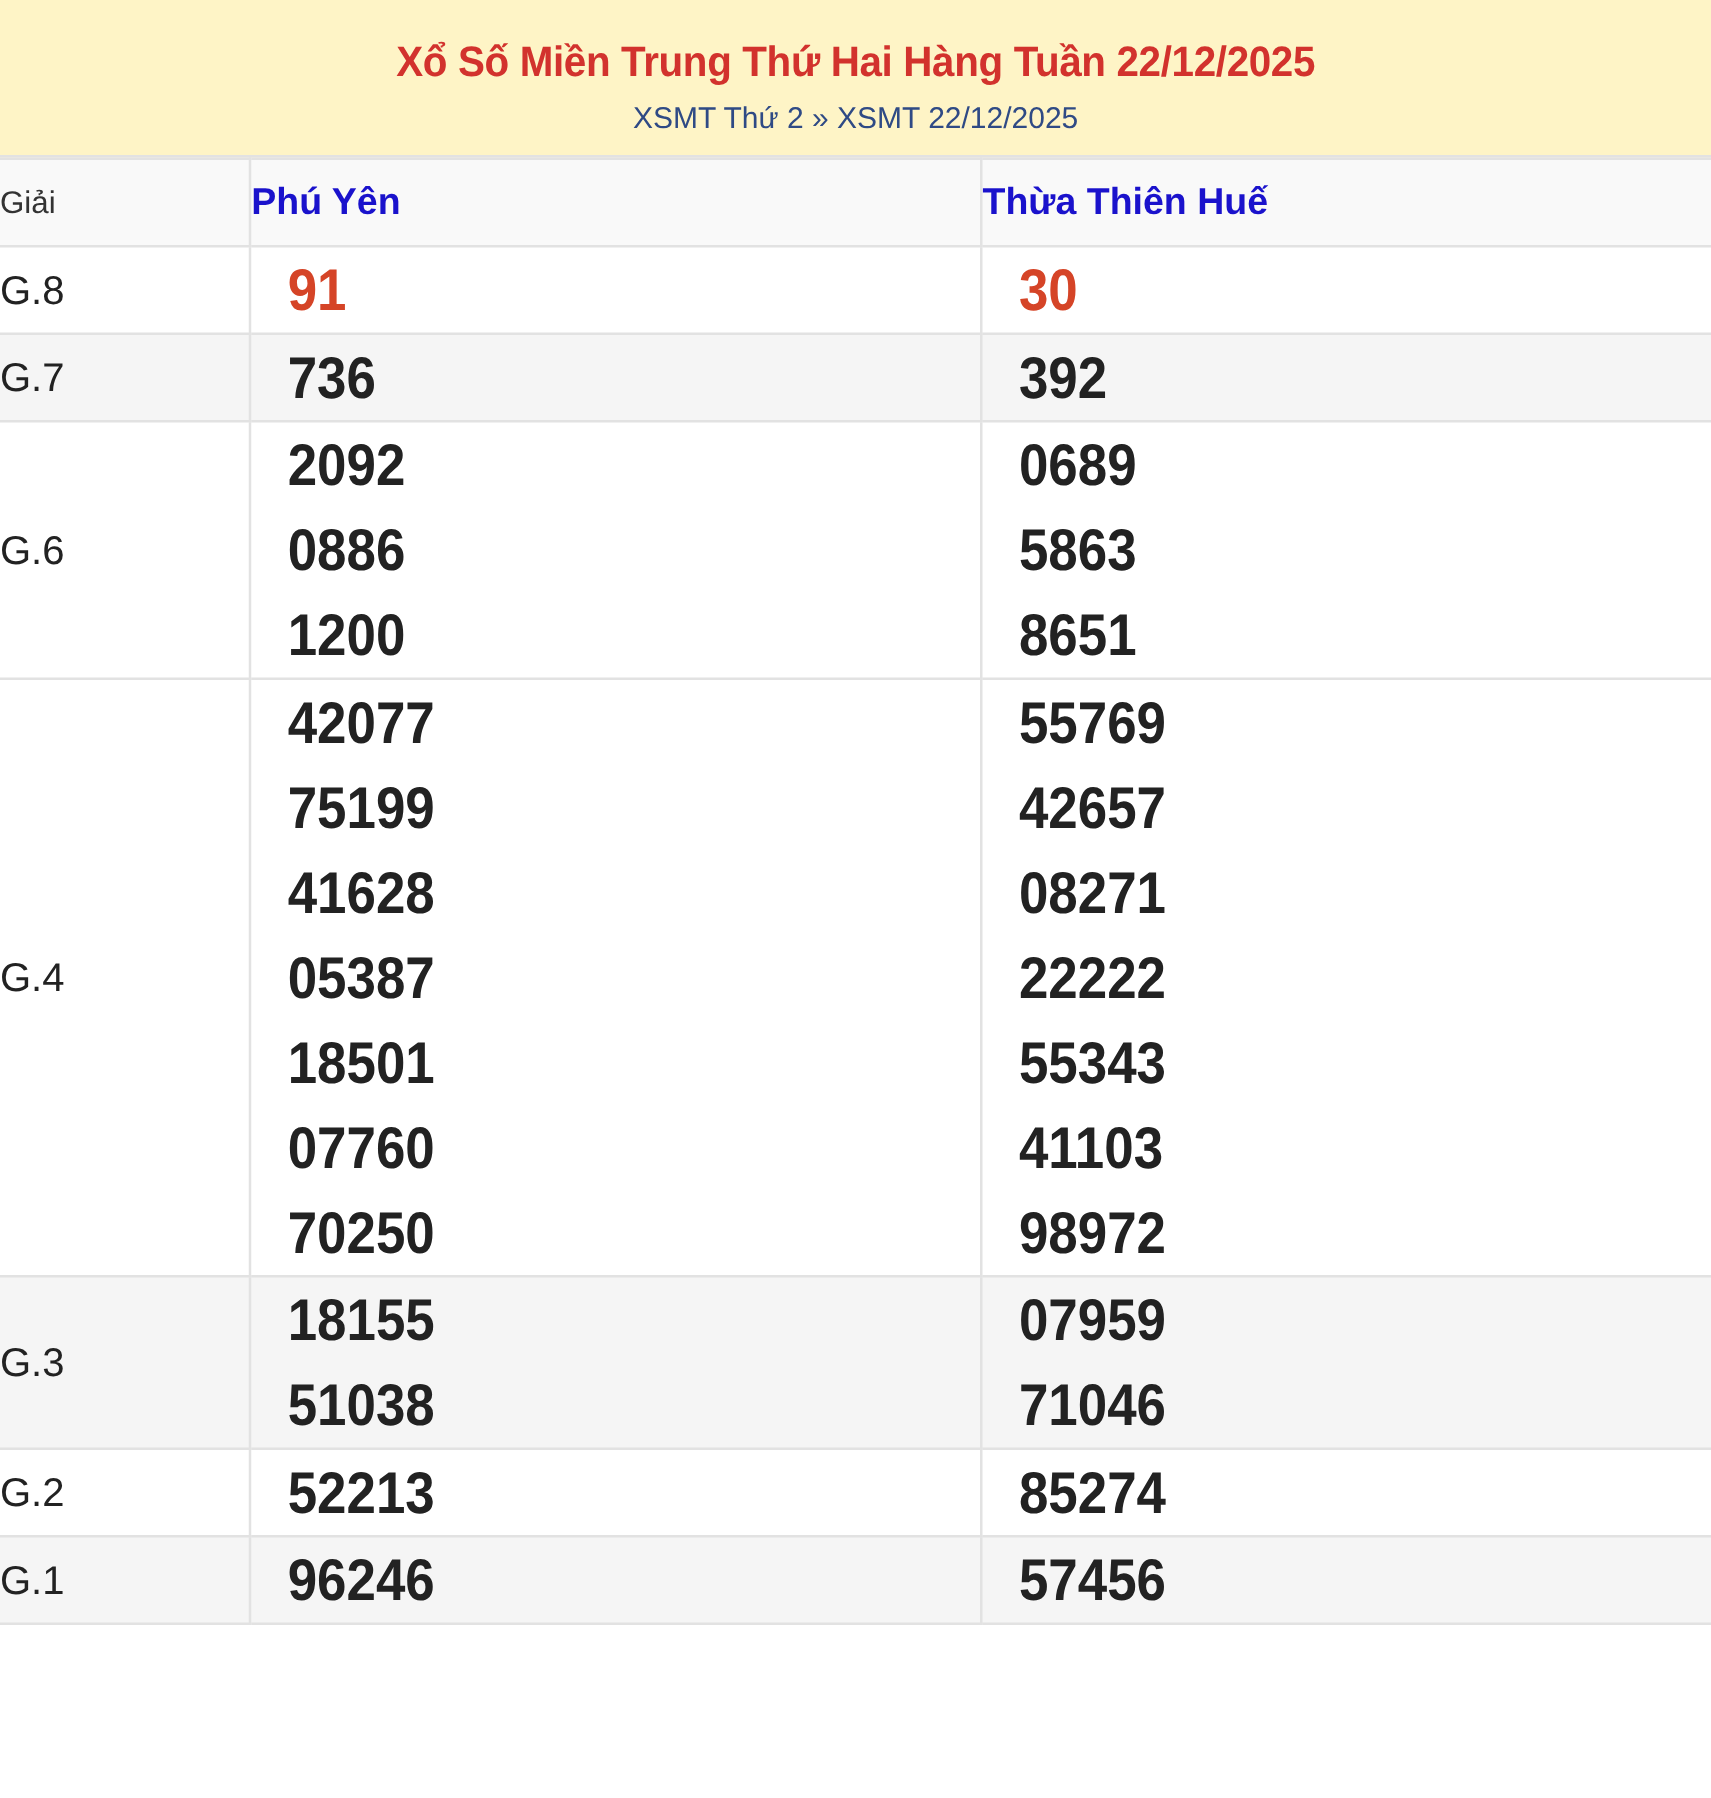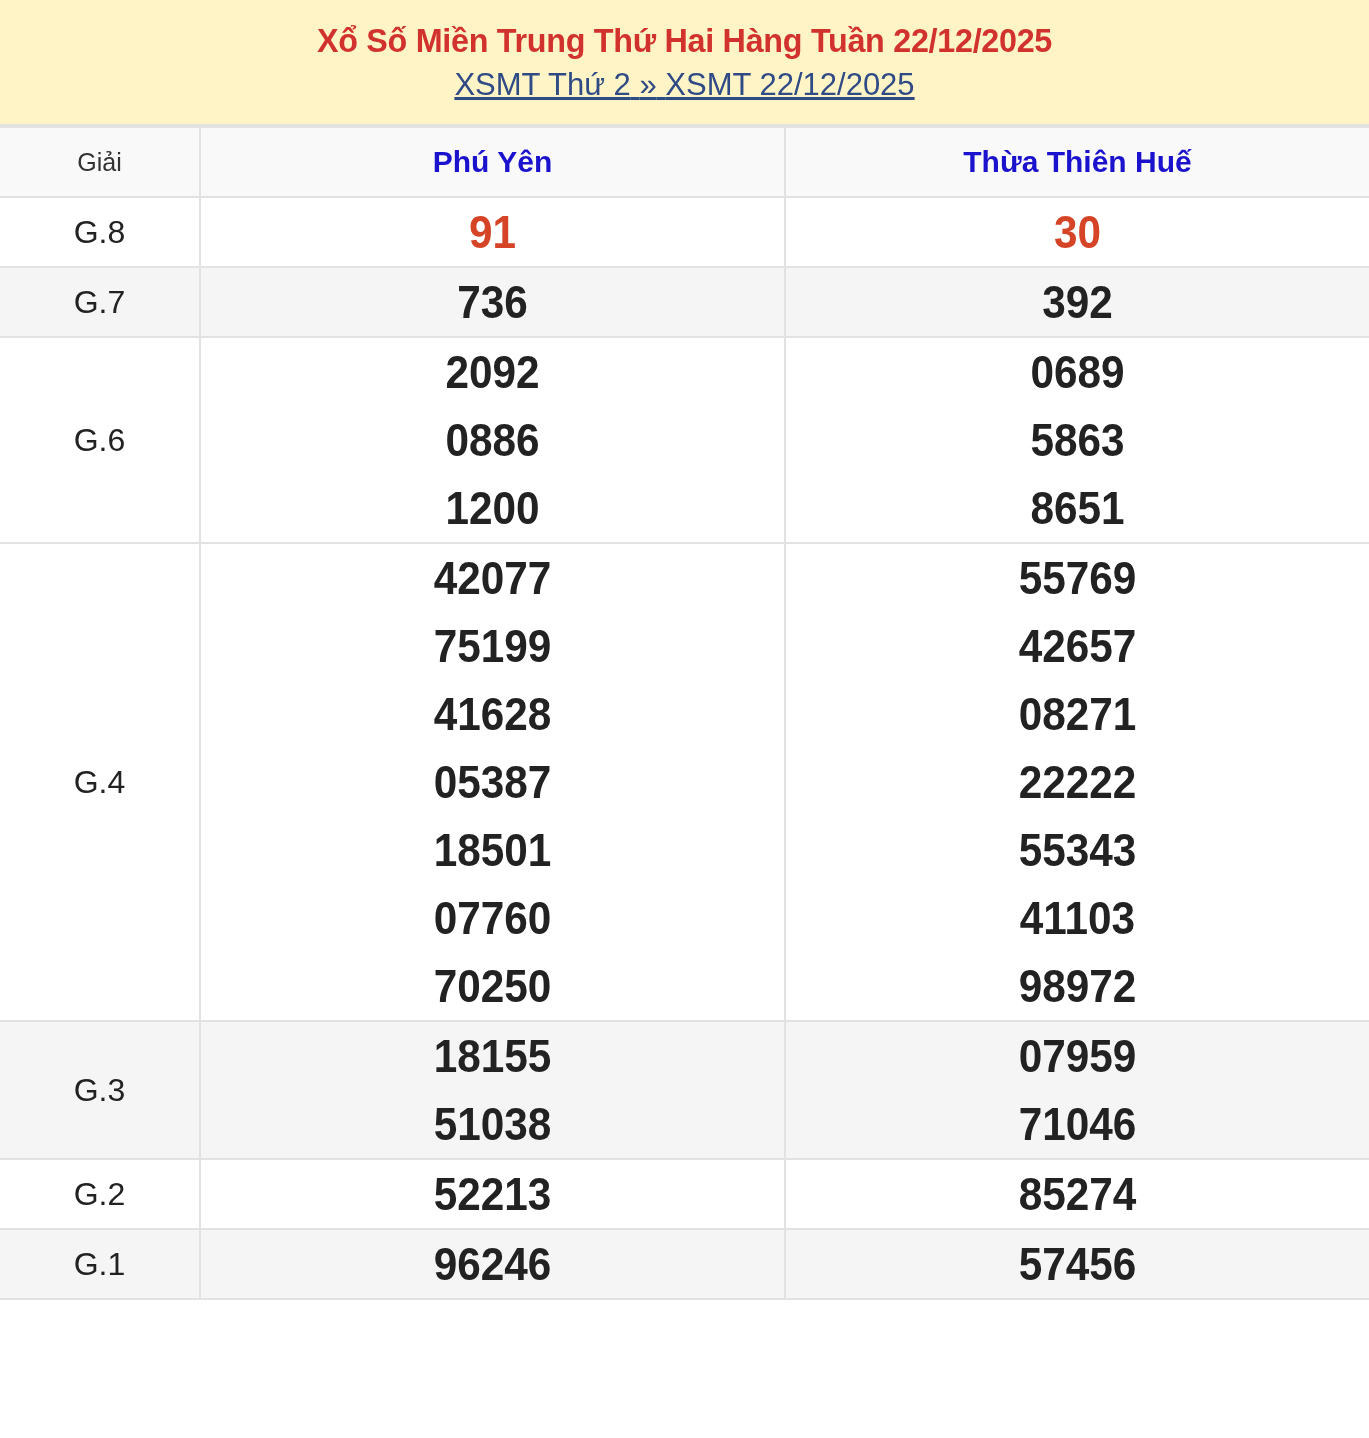--- a/index.html
+++ b/index.html
@@ -2,51 +2,50 @@
 <html><head>
 <meta charset="utf-8">
 <style>
   html, body { margin: 0; padding: 0; background: #ffffff; }
   body { width: 1369px; font-family: "Liberation Sans", sans-serif; }
   .header {
     background: #fef4c6;
     height: 126px;
     box-sizing: border-box;
     text-align: center;
-    padding-top: 20px;
+    padding-top: 30px;
     border-bottom: 2px solid #e2e2e2;
   }
   .title {
     color: #d2322d;
     font-weight: bold;
     font-size: 34px;
     line-height: 40px;
     margin: 0;
     letter-spacing: -0.3px;
     transform: scaleX(0.95);
   }
   .subtitle {
     margin-top: 10px;
-    font-size: 31px;
+    font-size: 24px;
     line-height: 30px;
     color: #2f4a85;
-    text-decoration: underline;
   }
   .subtitle a { color: #2f4a85; text-decoration: none; }
   table {
     width: 1369px;
     border-collapse: collapse;
     table-layout: fixed;
   }
   col.c0 { width: 200px; }
   col.c1 { width: 585px; }
   col.c2 { width: 584px; }
   th, td {
     border: 2px solid #e2e2e2;
-    text-align: center;
+    text-align: left;
     padding: 0;
   }
   tr > :first-child { border-left: none; }
   tr > :last-child { border-right: none; }
   thead tr { background: #f9f9f9; height: 70px; }
   th.giai { font-weight: normal; color: #333; font-size: 25px; }
   th.prov { color: #1a12cc; font-size: 30px; font-weight: bold; }
   td.label { font-size: 32px; color: #222; }
   tr.alt { background: #f5f5f5; border-radius: 14px; }
   tr.white { background: #ffffff; }

